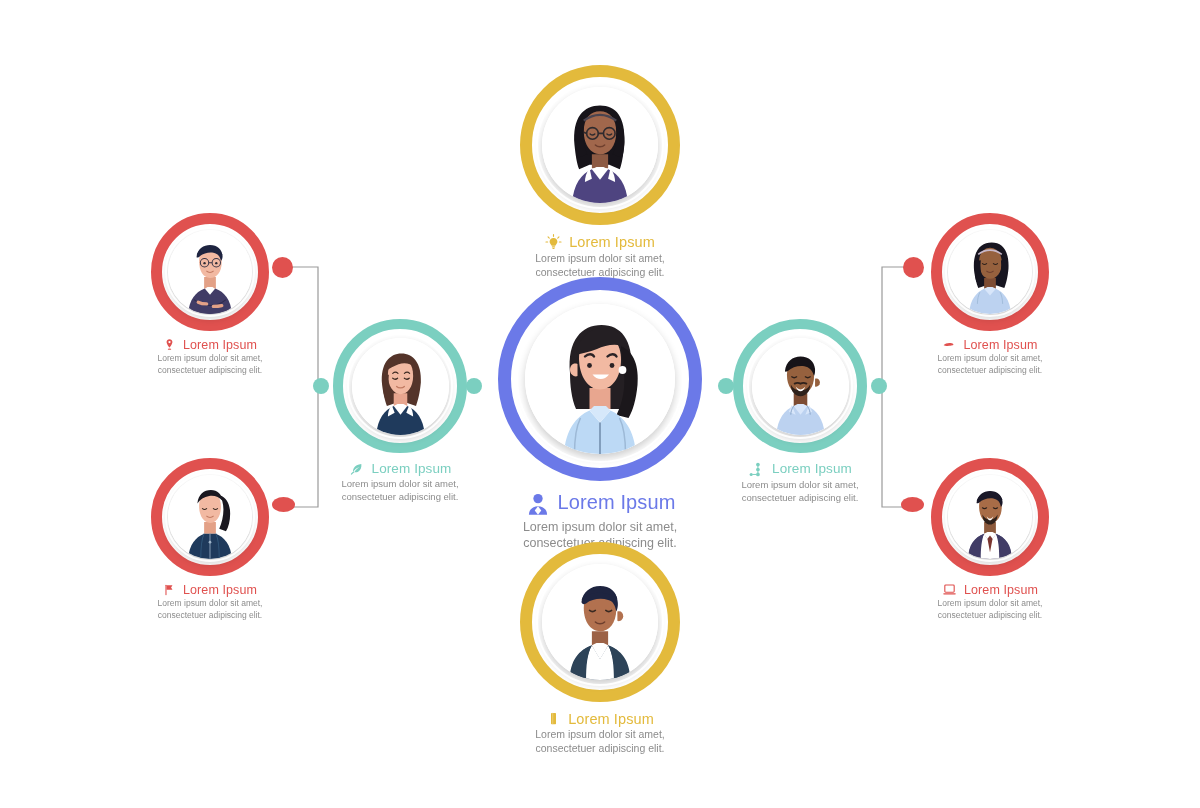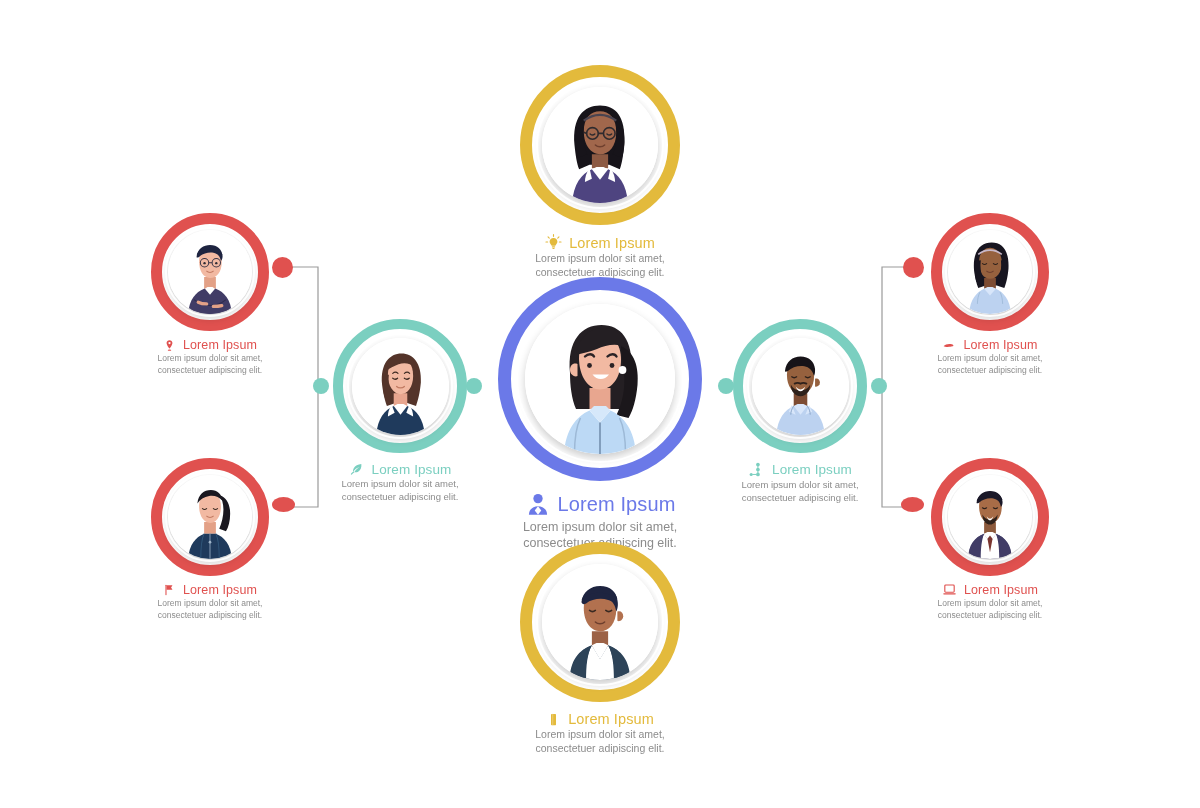--- a/index.html
+++ b/index.html
@@ -59,21 +59,21 @@
     background: #ffffff;
     overflow: hidden;
     box-shadow: 0 4px 9px rgba(0,0,0,.20);
   }
   .photo svg { display: block; width: 100%; height: 100%; }
 
   
   .caption { text-align: center; }
   .cap-title-row {
     display: flex;
-    align-items: center;
+    align-items: flex-start;
     justify-content: center;
     gap: 7px;
     white-space: nowrap;
   }
   .cap-icon { display: block; flex: 0 0 auto; }
   .cap-icon svg { display: block; }
   .cap-title {
     font-weight: 400;
     letter-spacing: .1px;
   }

